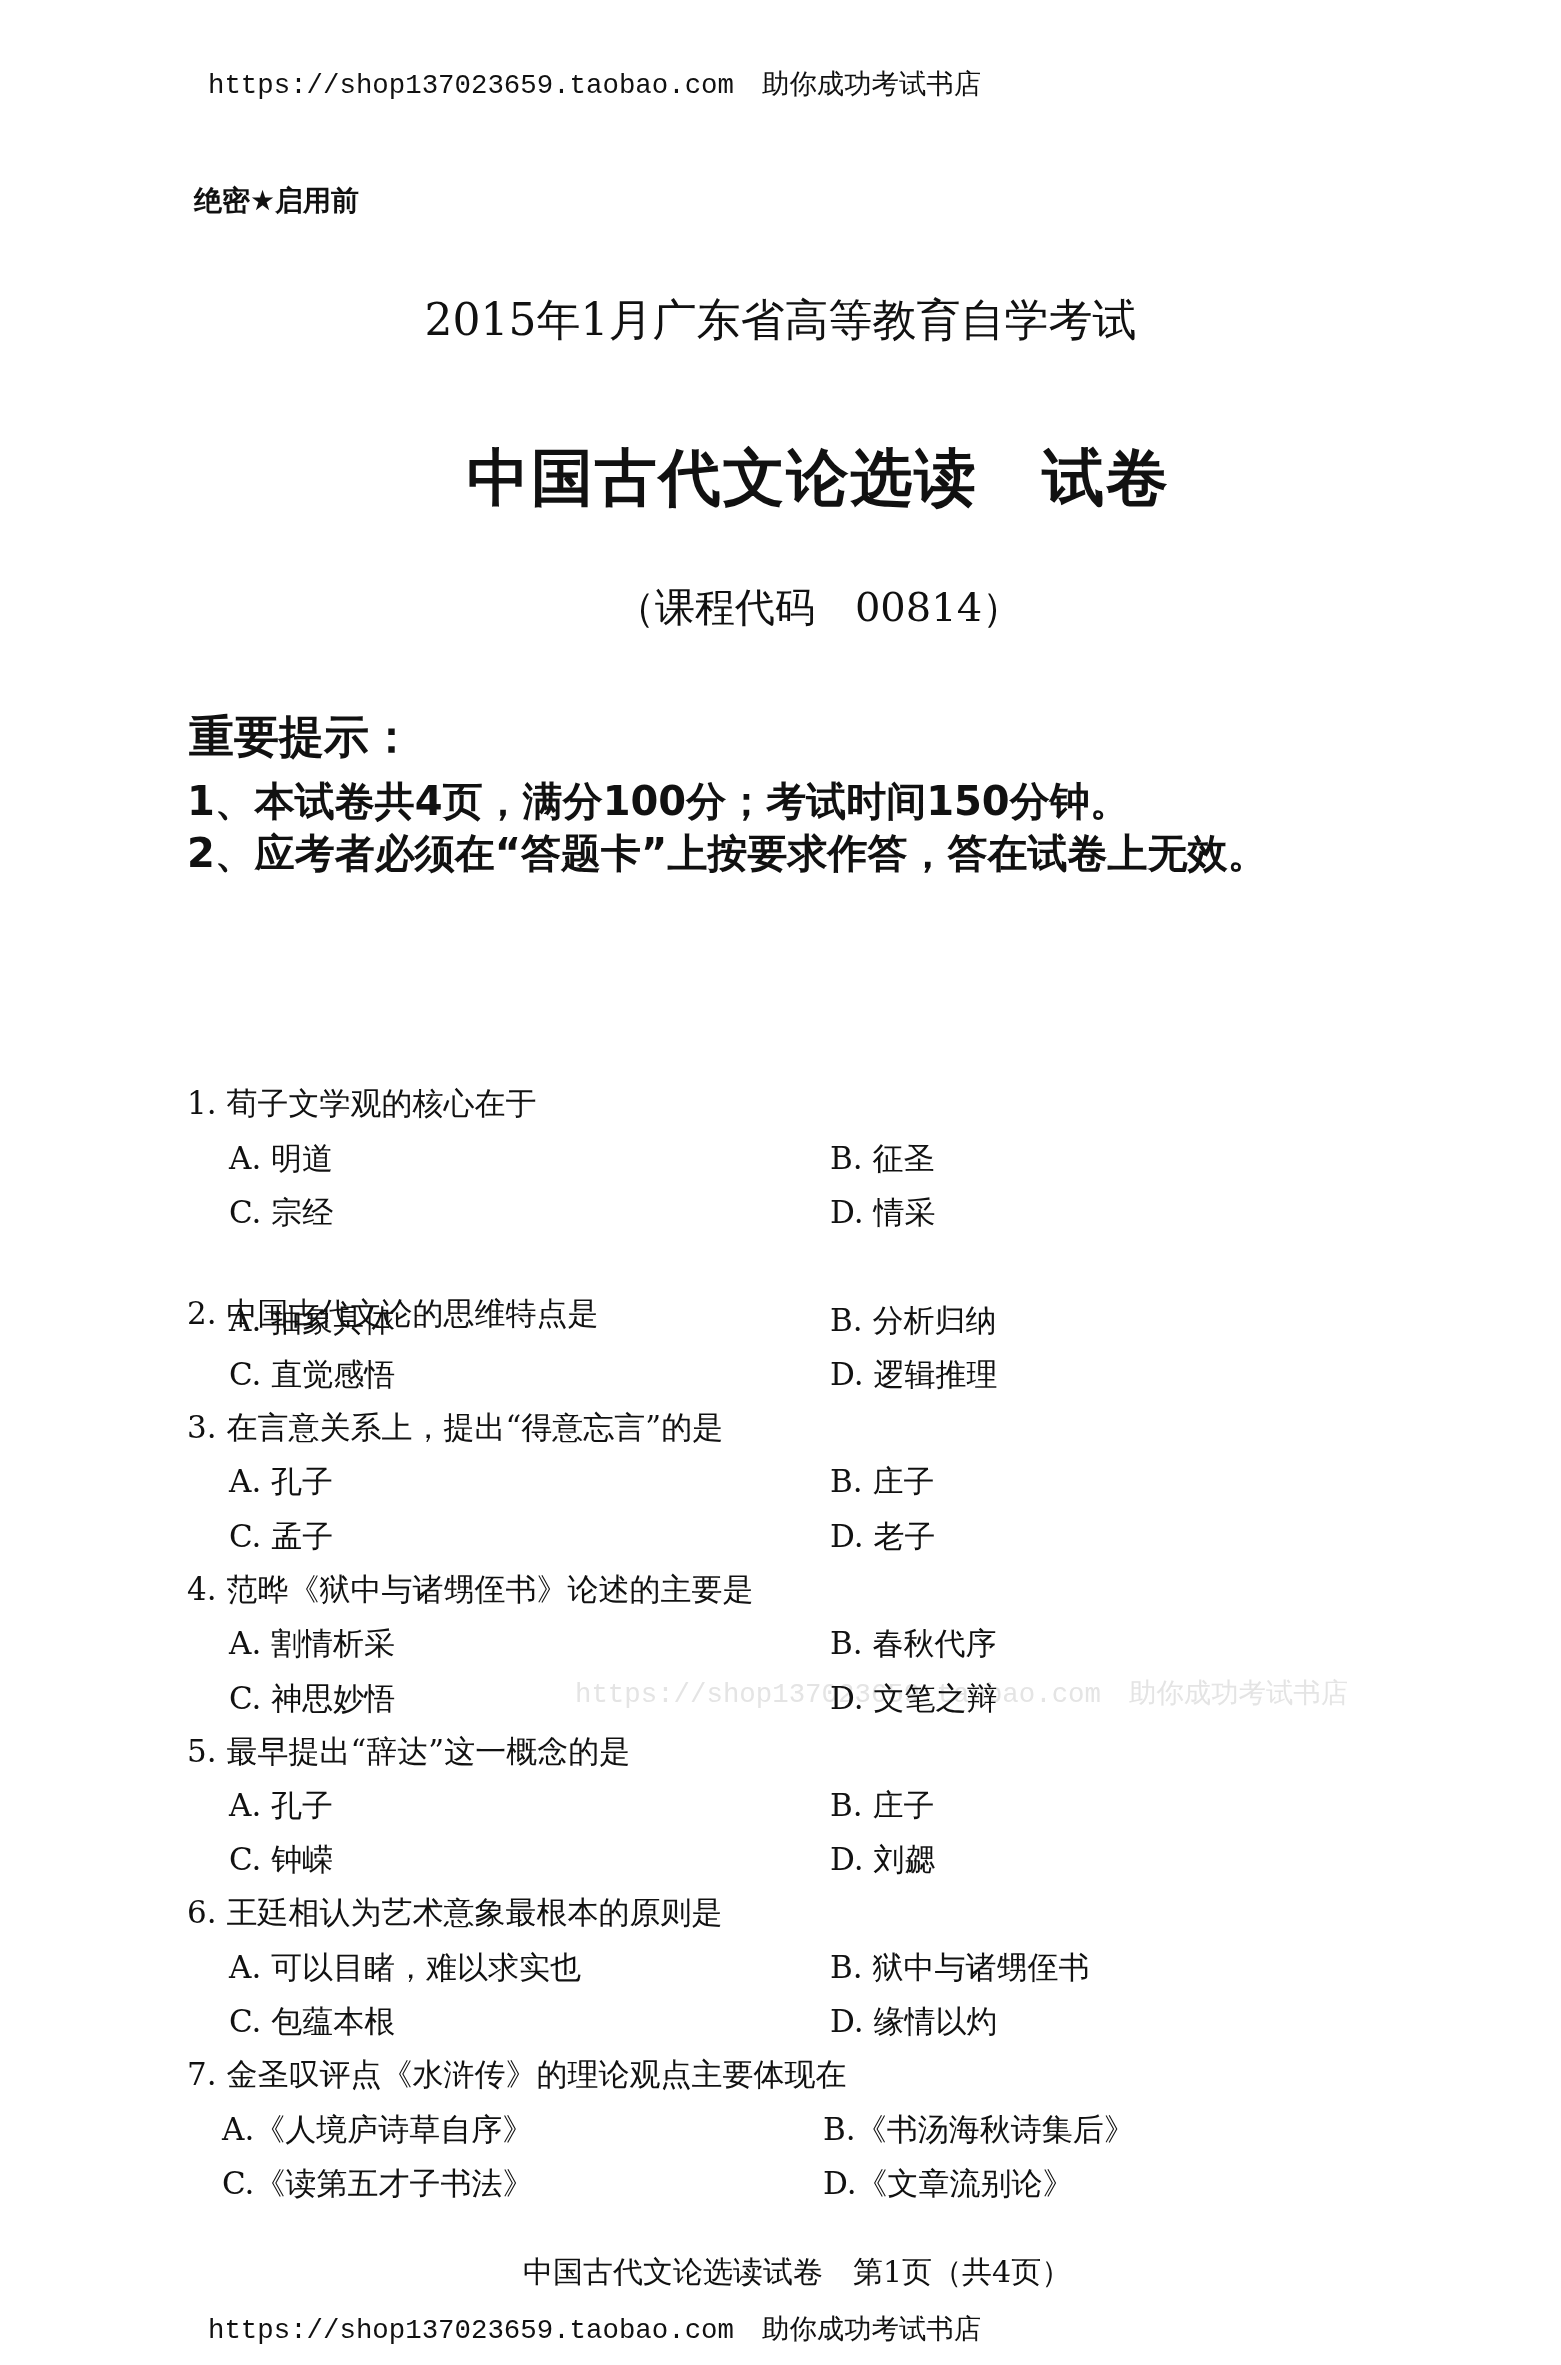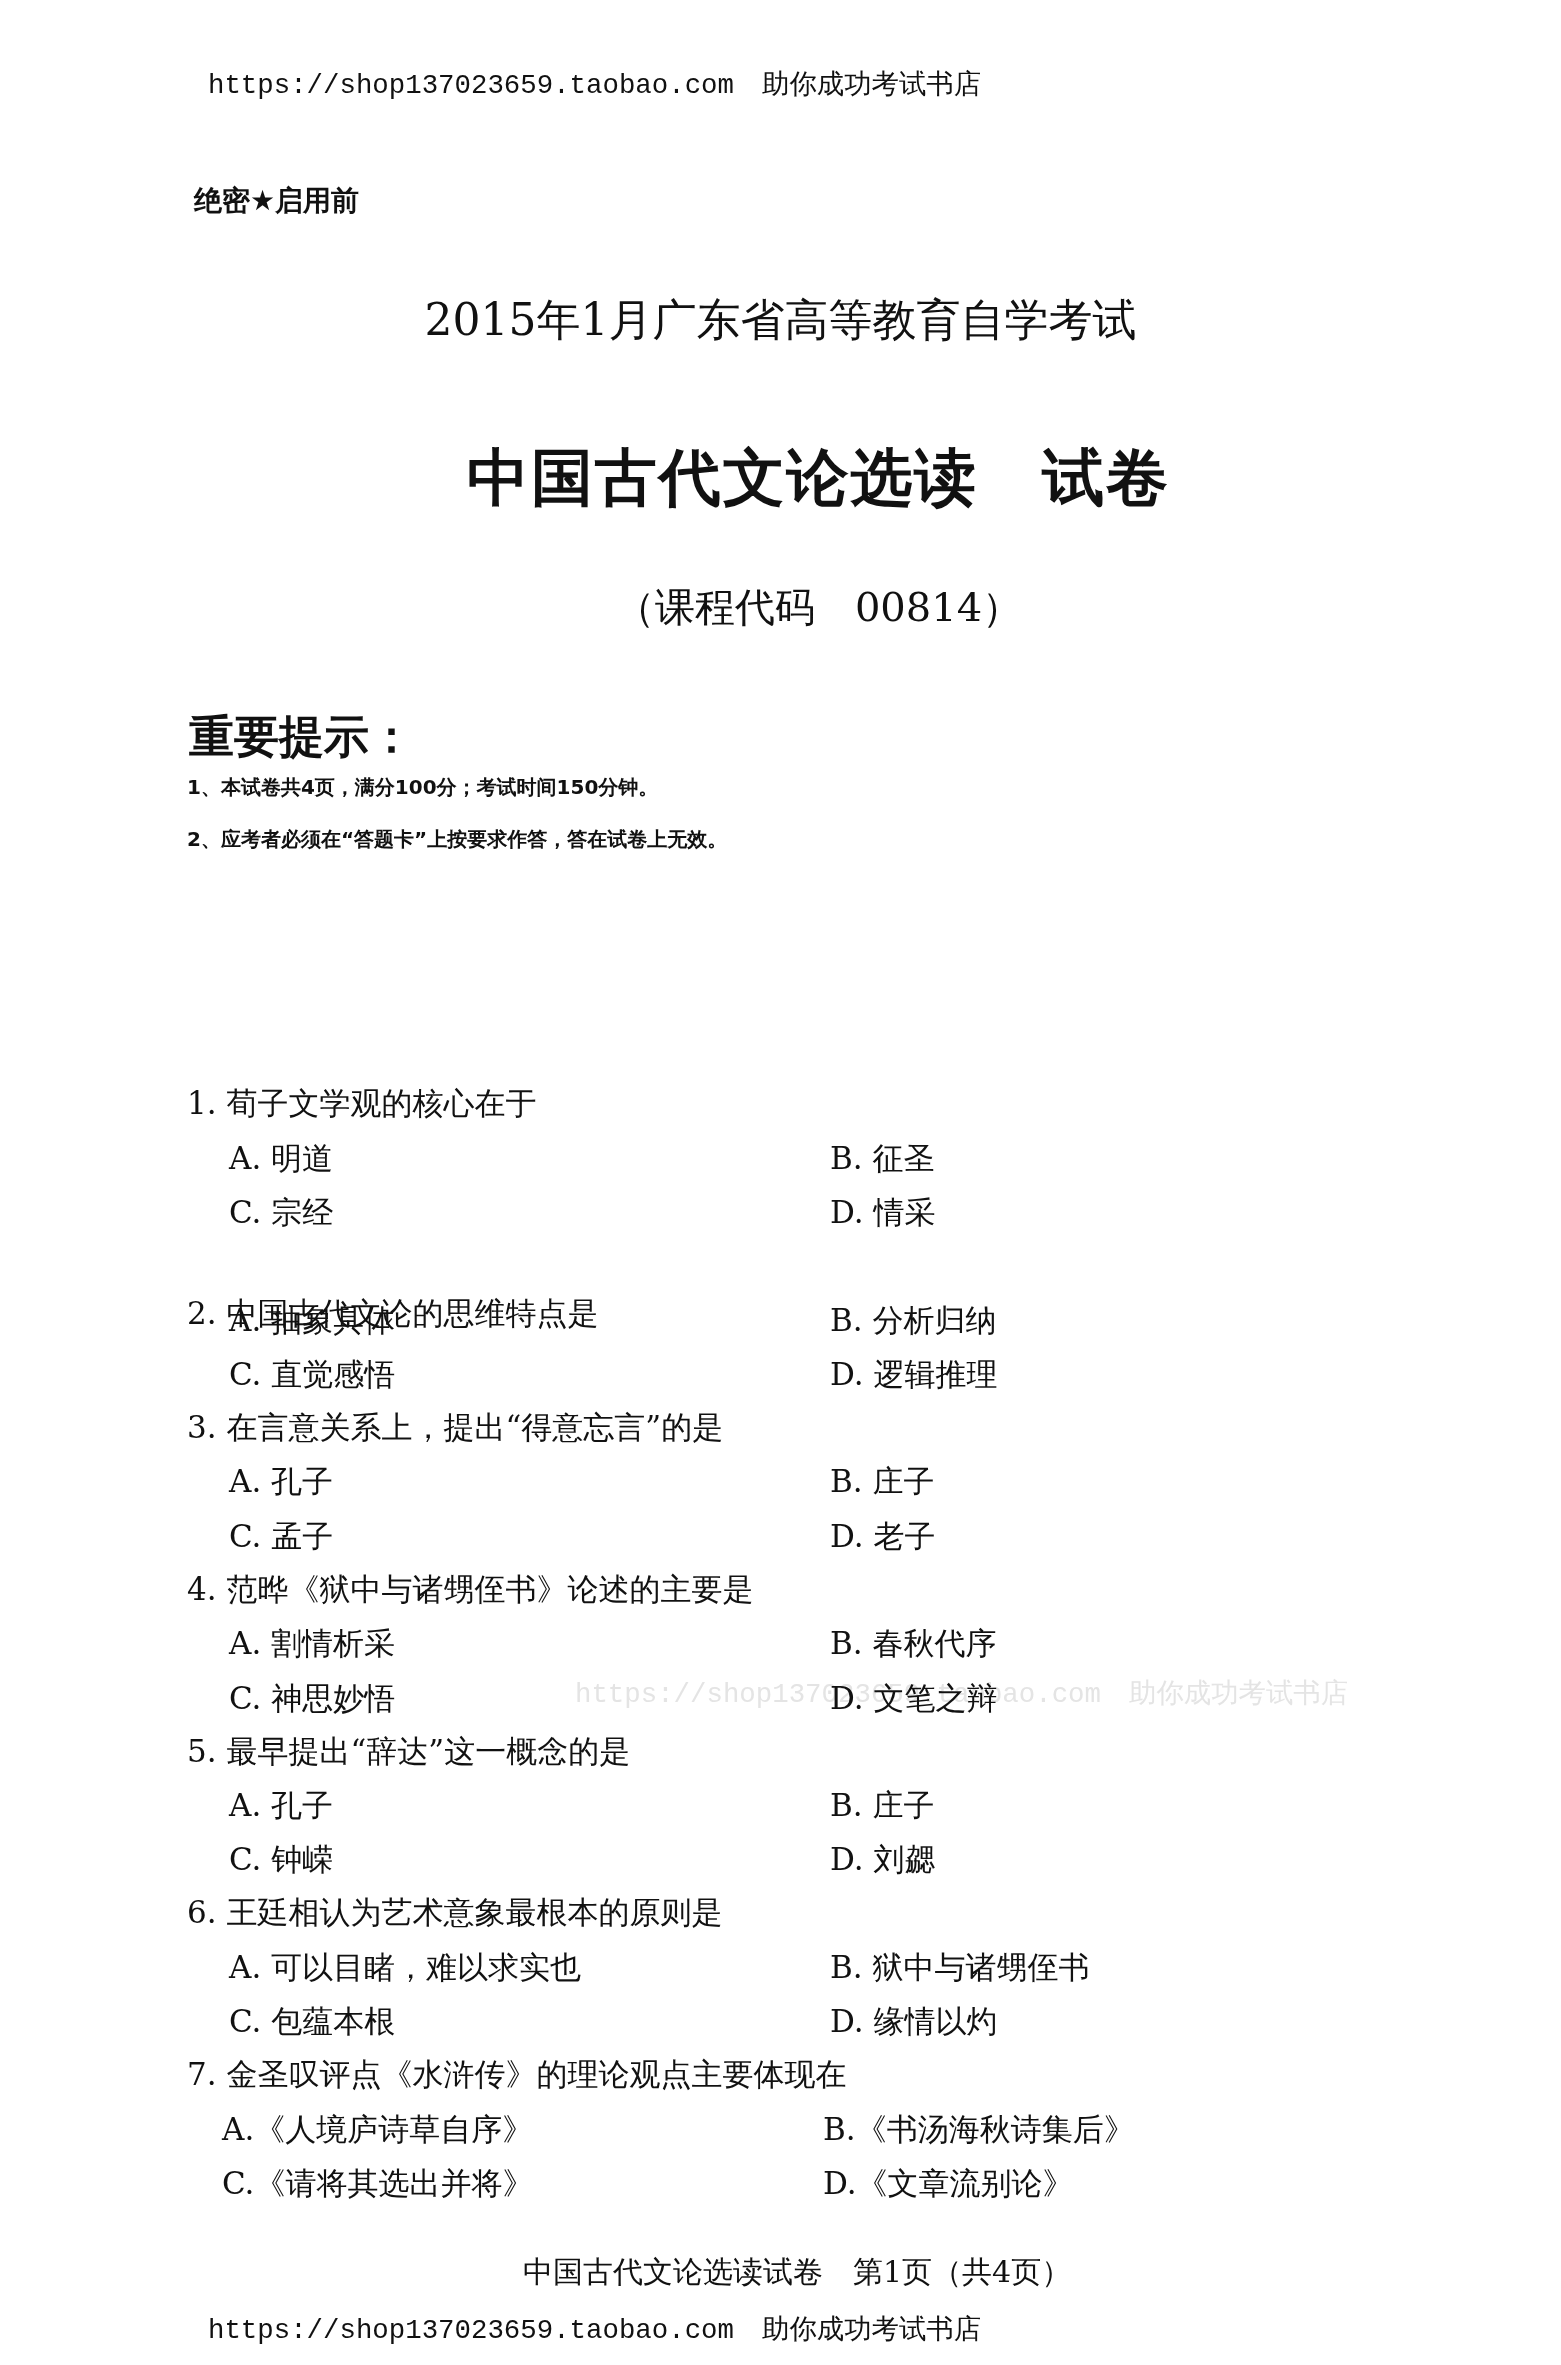--- a/index.html
+++ b/index.html
@@ -7,21 +7,21 @@
        font-family:"DejaVu Serif","Liberation Serif",serif;}
   .abs{position:absolute;white-space:nowrap;}
   .wm{font-family:"Liberation Mono","DejaVu Sans Mono",monospace;font-size:27.4px;color:#111;letter-spacing:0;}
   .wm .cn{font-family:"DejaVu Serif",serif;margin-left:28px;}
   .wm-faint{color:#e4e4e4;}
   .secret{font-family:"DejaVu Sans",sans-serif;font-weight:bold;font-size:28px;}
   .title1{font-size:44px;left:0;right:0;text-align:center;}
   .title2{font-size:62px;font-weight:bold;left:0;right:0;text-align:center;letter-spacing:1.9px;}
   .code{font-size:40px;left:0;right:0;text-align:center;}
   .notice-h{font-family:"DejaVu Sans",sans-serif;font-weight:bold;font-size:45px;}
-  .notice{font-family:"DejaVu Sans",sans-serif;font-weight:bold;font-size:20px;}
+  .notice{font-family:"DejaVu Sans",sans-serif;font-weight:bold;font-size:40px;}
   .section{font-family:"DejaVu Sans",sans-serif;font-weight:bold;font-size:30px;line-height:53px;width:1334px;white-space:normal;}
   .section .indent{padding-left:38px;display:block;}
   .q{font-size:31px;}
   .opt{font-size:31px;}
   .footer{font-size:30px;}
 </style>
 </head>
 <body>
 
 <div class="abs wm" style="left:208px;top:66px;">
@@ -84,21 +84,21 @@
     <div class="abs q" style="left:187px;top:1892px;">6. 王廷相认为艺术意象最根本的原则是</div>
     <div class="abs opt" style="left:229px;top:1947px;">A. 可以目睹，难以求实也</div>
     <div class="abs opt" style="left:830px;top:1947px;">B. 狱中与诸甥侄书</div>
     <div class="abs opt" style="left:229px;top:2001px;">C. 包蕴本根</div>
     <div class="abs opt" style="left:830px;top:2001px;">D. 缘情以灼</div>
   </div>
   <div>
     <div class="abs q" style="left:187px;top:2054px;">7. 金圣叹评点《水浒传》的理论观点主要体现在</div>
     <div class="abs opt" style="left:222px;top:2109px;">A.《人境庐诗草自序》</div>
     <div class="abs opt" style="left:823px;top:2109px;">B.《书汤海秋诗集后》</div>
-    <div class="abs opt" style="left:222px;top:2163px;">C.《请将其选出并将》</div>
+    <div class="abs opt" style="left:222px;top:2163px;">C.《读第五才子书法》</div>
     <div class="abs opt" style="left:823px;top:2163px;">D.《文章流别论》</div>
   </div>
 </div>
 
 <div class="abs footer" style="left:523px;top:2252px;">中国古代文论选读试卷　第1页（共4页）</div>
 
 <div class="abs wm" style="left:208px;top:2311px;">
   <span>https://shop137023659.taobao.com</span><span class="cn">助你成功考试书店</span>
 </div>
 

